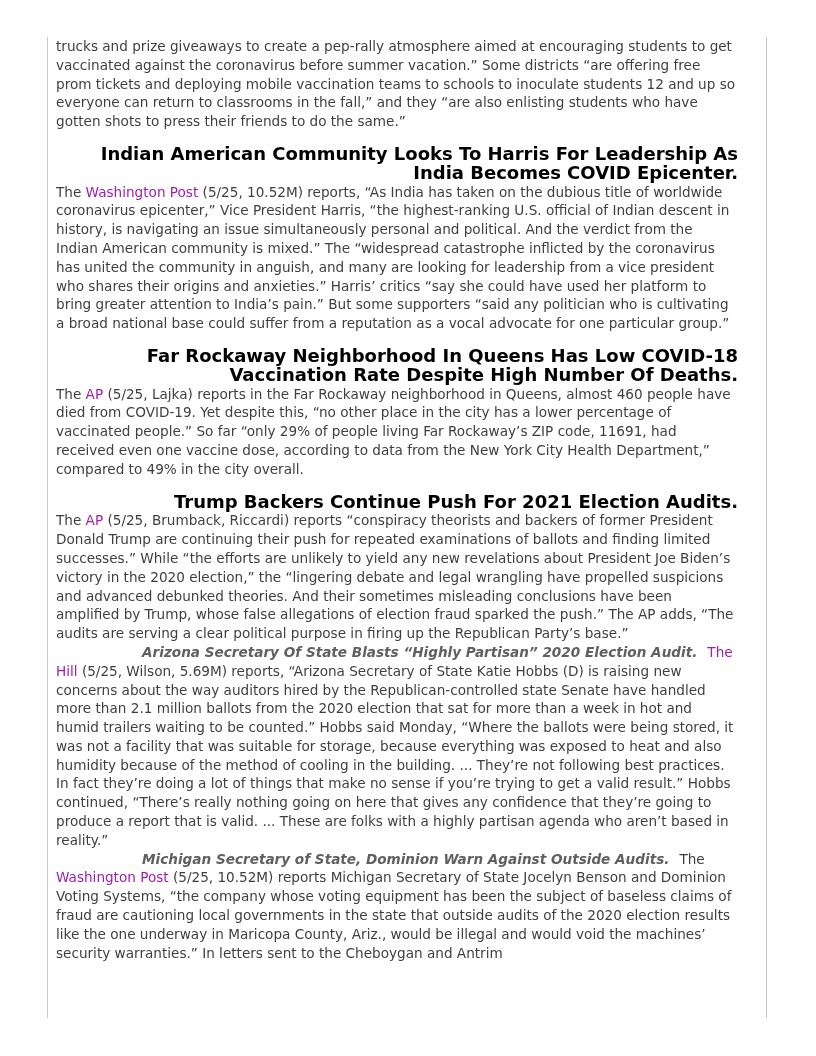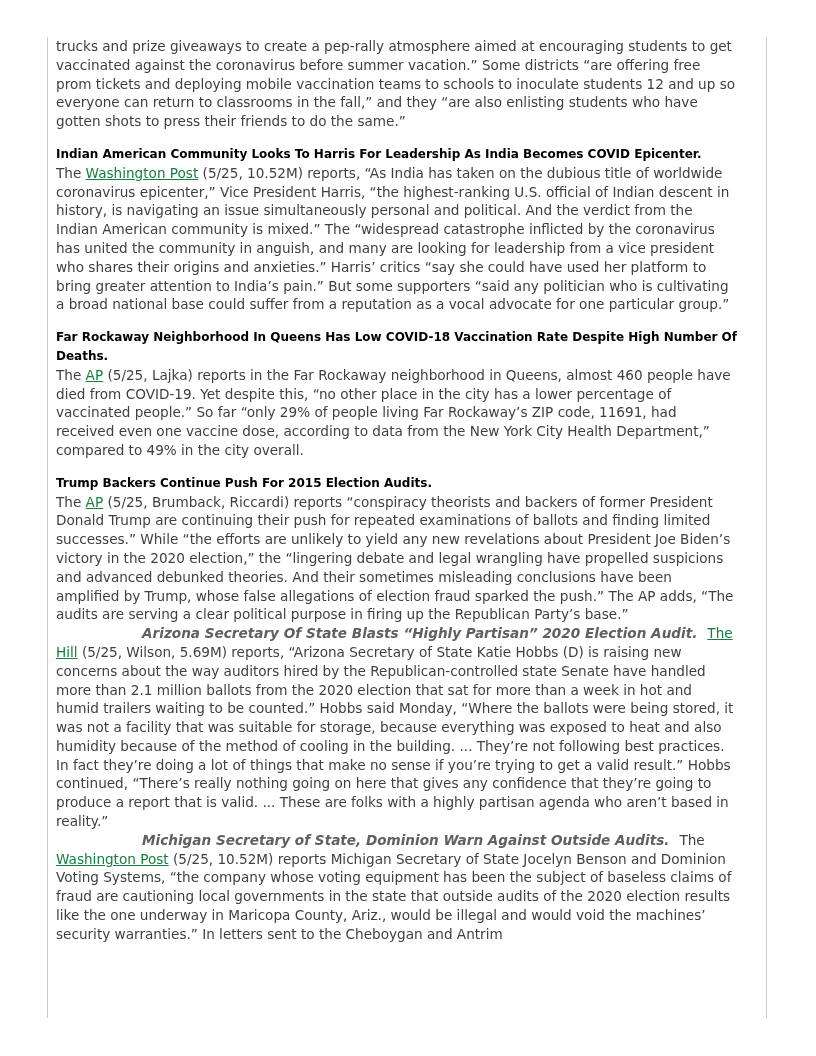--- a/index.html
+++ b/index.html
@@ -32,33 +32,33 @@
     font-size: 13.6px;
     line-height: 18.8px;
     color: #3f3f3f;
   }
   .content p {
     margin: 0;
   }
   .headline {
     font-weight: bold;
     color: #000000;
-    font-size: 12px;
+    font-size: 18px;
     line-height: 18.8px;
     margin: 0 0 5px 0;
+    text-align: right;
   }
   .article {
     margin-bottom: 14px;
   }
   .article.first {
     margin-bottom: 14px;
   }
   a.src-link {
-    color: #15803d;
-    text-decoration: underline;
+    color: #a21caf;
     cursor: pointer;
   }
   .subhead {
     font-weight: bold;
     font-style: italic;
     color: #606060;
     margin-left: 47px;
   }
   .indent {
     text-indent: 39px;
@@ -83,21 +83,21 @@
     <p class="headline">Indian American Community Looks To Harris For Leadership As India Becomes COVID Epicenter.</p>
     <p><span>The </span><a class="src-link">Washington Post</a><span> (5/25, 10.52M) reports, “As India has taken on the dubious title of worldwide coronavirus epicenter,” Vice President Harris, “the highest-ranking U.S. official of Indian descent in history, is navigating an issue simultaneously personal and political. And the verdict from the Indian American community is mixed.” The “widespread catastrophe inflicted by the coronavirus has united the community in anguish, and many are looking for leadership from a vice president who shares their origins and anxieties.” Harris’ critics “say she could have used her platform to bring greater attention to India’s pain.” But some supporters “said any politician who is cultivating a broad national base could suffer from a reputation as a vocal advocate for one particular group.”</span></p>
   </div>
 
   <div class="article">
     <p class="headline">Far Rockaway Neighborhood In Queens Has Low COVID-18 Vaccination Rate Despite High Number Of Deaths.</p>
     <p><span>The </span><a class="src-link">AP</a><span> (5/25, Lajka) reports in the Far Rockaway neighborhood in Queens, almost 460 people have died from COVID-19. Yet despite this, “no other place in the city has a lower percentage of vaccinated people.” So far “only 29% of people living Far Rockaway’s ZIP code, 11691, had received even one vaccine dose, according to data from the New York City Health Department,” compared to 49% in the city overall.</span></p>
   </div>
 
   <div class="article">
-    <p class="headline">Trump Backers Continue Push For 2015 Election Audits.</p>
+    <p class="headline">Trump Backers Continue Push For 2021 Election Audits.</p>
     <p><span>The </span><a class="src-link">AP</a><span> (5/25, Brumback, Riccardi) reports “conspiracy theorists and backers of former President Donald Trump are continuing their push for repeated examinations of ballots and finding limited successes.” While “the efforts are unlikely to yield any new revelations about President Joe Biden’s victory in the 2020 election,” the “lingering debate and legal wrangling have propelled suspicions and advanced debunked theories. And their sometimes misleading conclusions have been amplified by Trump, whose false allegations of election fraud sparked the push.” The AP adds, “The audits are serving a clear political purpose in firing up the Republican Party’s base.”</span></p>
 
     <p class="indent"><span class="subhead">Arizona Secretary Of State Blasts “Highly Partisan” 2020 Election Audit.</span><span class="gap"></span><span></span><a class="src-link">The Hill</a><span> (5/25, Wilson, 5.69M) reports, “Arizona Secretary of State Katie Hobbs (D) is raising new concerns about the way auditors hired by the Republican-controlled state Senate have handled more than 2.1 million ballots from the 2020 election that sat for more than a week in hot and humid trailers waiting to be counted.” Hobbs said Monday, “Where the ballots were being stored, it was not a facility that was suitable for storage, because everything was exposed to heat and also humidity because of the method of cooling in the building. ... They’re not following best practices. In fact they’re doing a lot of things that make no sense if you’re trying to get a valid result.” Hobbs continued, “There’s really nothing going on here that gives any confidence that they’re going to produce a report that is valid. ... These are folks with a highly partisan agenda who aren’t based in reality.”</span></p>
 
     <p class="indent"><span class="subhead">Michigan Secretary of State, Dominion Warn Against Outside Audits.</span><span class="gap"></span><span>The </span><a class="src-link">Washington Post</a><span> (5/25, 10.52M) reports Michigan Secretary of State Jocelyn Benson and Dominion Voting Systems, “the company whose voting equipment has been the subject of baseless claims of fraud are cautioning local governments in the state that outside audits of the 2020 election results like the one underway in Maricopa County, Ariz., would be illegal and would void the machines’ security warranties.” In letters sent to the Cheboygan and Antrim</span></p>
   </div>
 
 </div>
 
 </body></html>

